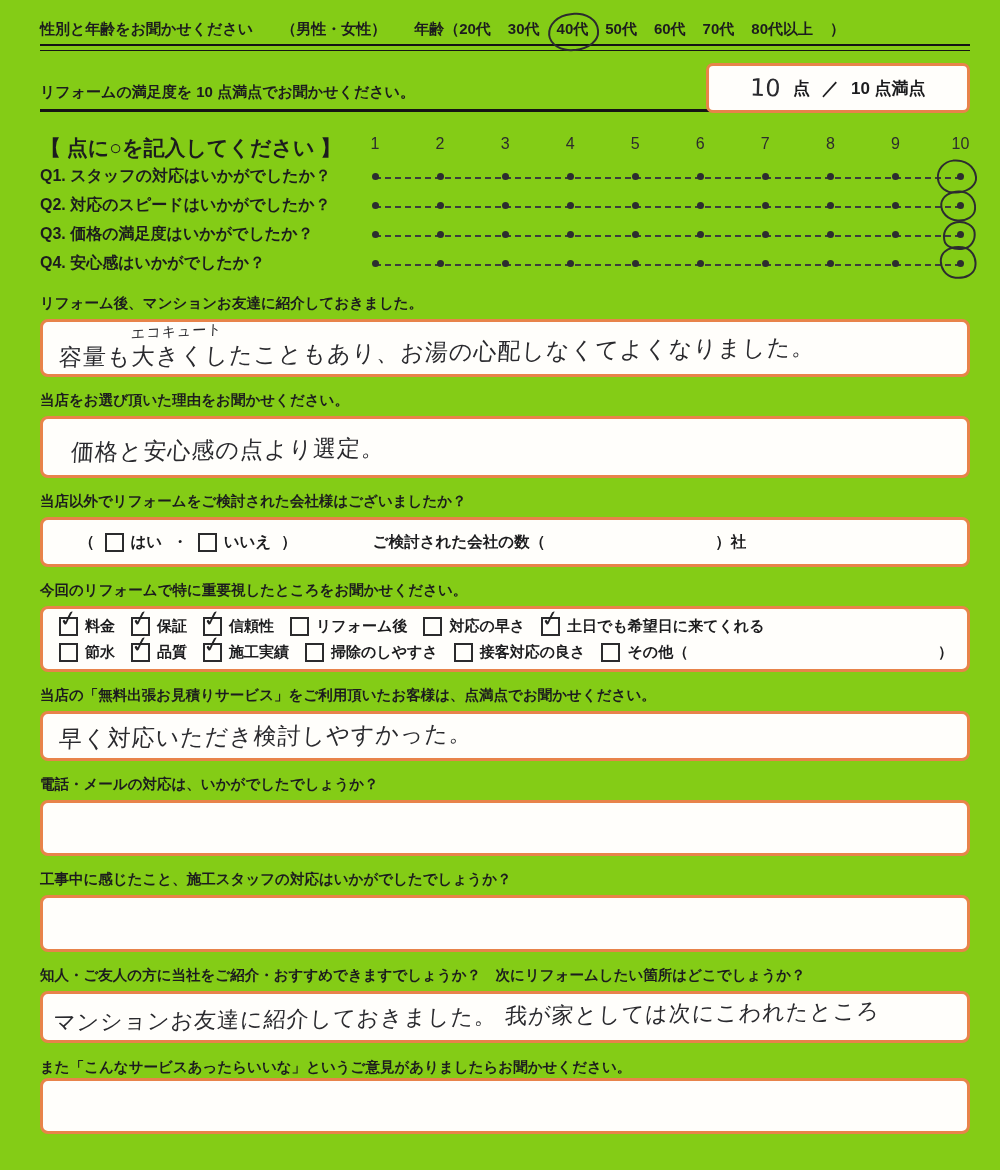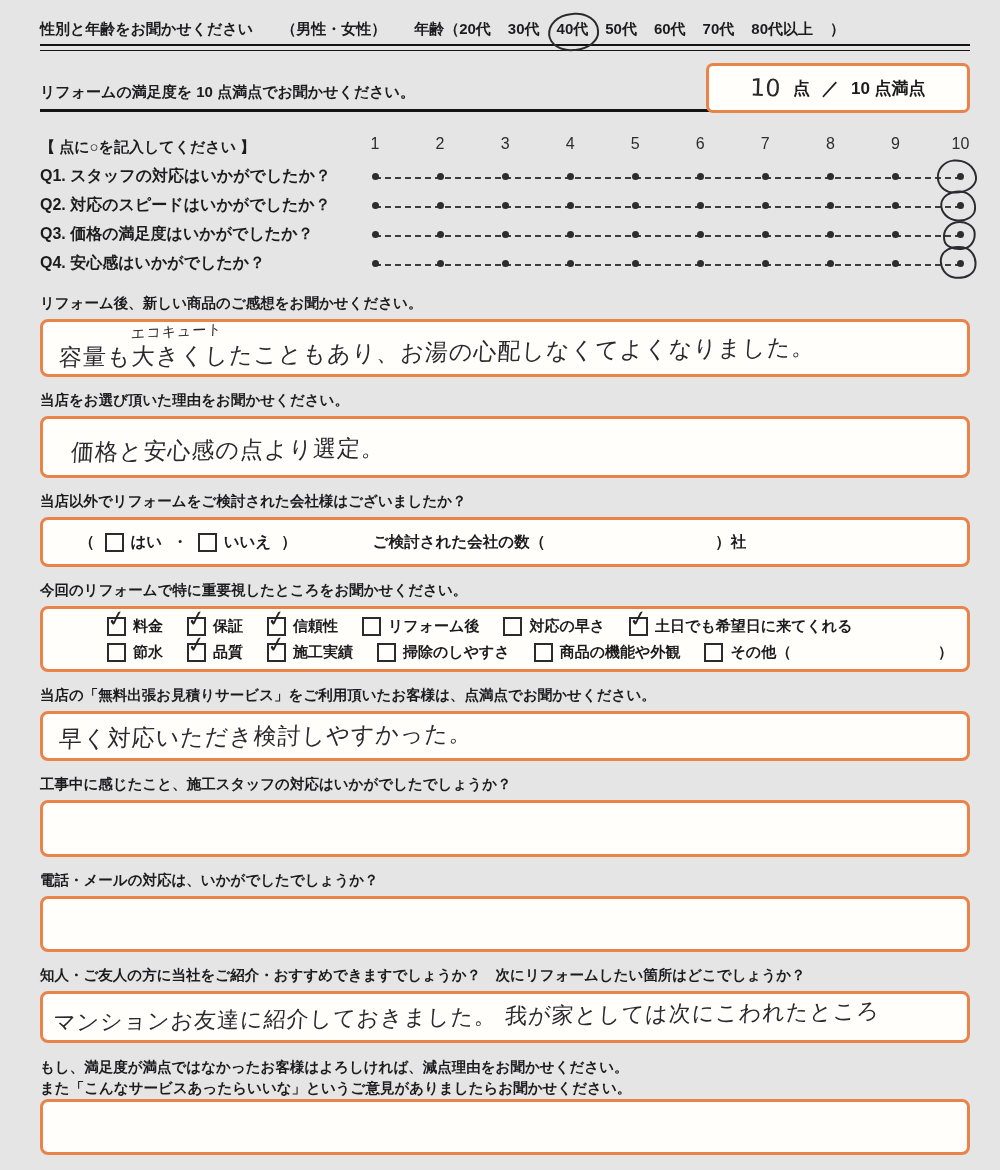--- a/index.html
+++ b/index.html
@@ -1,18 +1,18 @@
 <!DOCTYPE html>
 <html><head>
 <meta charset="utf-8">
 <style>
   html,body{margin:0;padding:0;background:#ffffff;}
   .sheet{
     position:relative;width:1000px;height:1170px;box-sizing:border-box;
-    background:#e5e5e5;color:#1c1c1e;
+    background:#84cc16;color:#1c1c1e;
     font-family:"Liberation Sans","DejaVu Sans",sans-serif;
     padding:16px 30px 8px 40px;overflow:hidden;
   }
   
   .hdr-row{display:flex;align-items:center;font-size:15px;font-weight:700;white-space:nowrap;height:26px;}
   .hdr-row .sp30{display:inline-block;width:28px;}
   .age-opt{margin-right:17px;position:relative;}
   .age-opt:last-of-type{margin-right:0;}
   .age-opt.circled::after{
     content:"";position:absolute;left:-9px;right:-10px;top:-7px;bottom:-12px;
@@ -27,21 +27,21 @@
   .score-box{
     position:absolute;right:0;top:-4px;width:258px;height:44px;
     border:3px solid #E8834A;border-radius:7px;background:#fffefb;
     display:flex;align-items:center;justify-content:center;gap:12px;
     font-size:17px;font-weight:700;
   }
   
   .ratings{margin-bottom:16px;}
   .r-row{display:flex;align-items:center;height:29px;}
   .r-label{width:332px;font-size:16px;font-weight:700;white-space:nowrap;}
-  .r-head{font-size:15px;}
+  .r-head{font-size:21px;}
   .r-scale{position:relative;flex:1;height:100%;margin-right:6px;}
   .scale-num{position:absolute;top:2px;transform:translateX(-50%);font-size:16px;color:#2d2d2d;font-weight:400;}
   .dash-line{position:absolute;left:3px;right:3px;top:50%;border-top:2px dashed #3c3c3c;}
   .dot{position:absolute;top:50%;width:7px;height:7px;margin:-3.5px 0 0 -3.5px;background:#2d2d2f;border-radius:50%;}
   .circle{position:absolute;top:50%;width:32px;height:27px;border:2.3px solid #2c2c30;}
   .circle.v0{border-radius:48% 58% 52% 46%/55% 60% 44% 52%;transform:translate(-58%,-52%) rotate(-6deg);width:36px;height:30px;}
   .circle.v1{border-radius:56% 46% 52% 54%/50% 58% 46% 55%;transform:translate(-55%,-50%) rotate(4deg);}
   .circle.v2{border-radius:50% 55% 45% 58%/56% 48% 56% 44%;transform:translate(-52%,-48%) rotate(-8deg);width:29px;height:25px;}
   .circle.v3{border-radius:58% 46% 55% 47%/48% 56% 46% 58%;transform:translate(-55%,-55%) rotate(7deg);width:33px;height:29px;}
   .circle.v4{border-radius:52% 50% 60% 44%/50% 52% 58% 46%;transform:translate(-54%,-38%) rotate(-4deg);width:36px;height:34px;}
@@ -57,21 +57,21 @@
     font-size:23px;letter-spacing:1px;transform:rotate(-0.8deg) skewX(-4deg);
     padding-left:16px;white-space:nowrap;
   }
   .hand-annot{
     position:absolute;top:1px;left:88px;font-family:"DejaVu Sans",sans-serif;
     color:#2a2a2e;font-size:14px;transform:rotate(-3deg) skewX(-6deg);letter-spacing:1px;
   }
   .hand-score{font-family:"DejaVu Sans",sans-serif;color:#2a2a2e;font-size:24px;transform:rotate(2deg);display:inline-block;font-weight:400;}
   
   .cb-rows{width:100%;padding:7px 14px 7px 16px;box-sizing:border-box;}
-  .cb-row{display:flex;align-items:center;gap:24px;height:26px;font-size:15px;font-weight:700;white-space:nowrap;margin-left:48px;}
+  .cb-row{display:flex;align-items:center;gap:16px;height:26px;font-size:15px;font-weight:700;white-space:nowrap;}
   .cbx{display:inline-flex;align-items:center;gap:7px;position:relative;}
   .cb-box{display:inline-block;width:15px;height:15px;border:2px solid #2b2b2d;position:relative;background:#fffefb;flex:none;}
   .cbx.checked .cb-box::after{
     content:"\2713";position:absolute;left:-2px;top:-13px;font-size:22px;font-weight:700;
     color:#232325;transform:rotate(-10deg);font-family:"DejaVu Sans",sans-serif;
   }
   .cb-spacer{flex:1;}
   
   .comp-line{display:flex;align-items:center;font-size:15.5px;font-weight:700;padding-left:36px;gap:10px;white-space:nowrap;}
   .comp-gap{display:inline-block;width:56px;}
@@ -191,21 +191,21 @@
           <span class="dot" style="left: calc(65.9333% + 3px);"></span>
           <span class="dot" style="left: calc(76.9222% + 3px);"></span>
           <span class="dot" style="left: calc(87.9111% + 3px);"></span>
           <span class="dot" style="left: calc(98.9% + 3px);"></span>
           <span class="circle v3" style="left: calc(98.9% + 3px);"></span>
         </div>
     </div>
   </div>
 
   <div class="section">
-    <div class="sec-label">リフォーム後、新しい商品のご感想をお聞かせください。</div>
+    <div class="sec-label">リフォーム後、マンションお友達に紹介しておきました。</div>
     <div class="obox" style="height:58px;">
       <span class="hand-annot">エコキュート</span>
       <span class="handwriting" style="margin-top:8px;">容量も大きくしたこともあり、お湯の心配しなくてよくなりました。</span>
     </div>
   </div>
 
   <div class="section">
     <div class="sec-label">当店をお選び頂いた理由をお聞かせください。</div>
     <div class="obox" style="height:62px;">
       <span class="handwriting" style="padding-left:28px;margin-top:6px;">価格と安心感の点より選定。</span>
@@ -277,62 +277,61 @@
           <span class="cbx checked">
               <span class="cb-box"></span>
               <span>施工実績</span>
             </span>
           <span class="cbx">
               <span class="cb-box"></span>
               <span>掃除のしやすさ</span>
             </span>
           <span class="cbx">
               <span class="cb-box"></span>
-              <span>商品の機能や外観</span>
+              <span>接客対応の良さ</span>
             </span>
           <span class="cbx">
               <span class="cb-box"></span>
               <span>その他（</span>
             </span>
           <span class="cb-spacer"></span>
           <span>）</span>
         </div>
       </div>
     </div>
   </div>
 
   <div class="section">
     <div class="sec-label">当店の「無料出張お見積りサービス」をご利用頂いたお客様は、点満点でお聞かせください。</div>
     <div class="obox" style="height:50px;">
       <span class="handwriting">早く対応いただき検討しやすかった。</span>
     </div>
   </div>
 
   <div class="section">
+    <div class="sec-label">電話・メールの対応は、いかがでしたでしょうか？</div>
+    <div class="obox" style="height:56px;">
+      <span class="handwriting"></span>
+    </div>
+  </div>
+
+  <div class="section">
     <div class="sec-label">工事中に感じたこと、施工スタッフの対応はいかがでしたでしょうか？</div>
     <div class="obox" style="height:57px;">
       <span class="handwriting"></span>
     </div>
   </div>
 
   <div class="section">
-    <div class="sec-label">電話・メールの対応は、いかがでしたでしょうか？</div>
-    <div class="obox" style="height:56px;">
-      <span class="handwriting"></span>
-    </div>
-  </div>
-
-  <div class="section">
     <div class="sec-label">知人・ご友人の方に当社をご紹介・おすすめできますでしょうか？　次にリフォームしたい箇所はどこでしょうか？</div>
     <div class="obox" style="height:52px;">
       <span class="handwriting" style="padding-left:10px;font-size:22px;">マンションお友達に紹介しておきました。 我が家としては次にこわれたところ</span>
     </div>
   </div>
 
   <div class="section two-line">
-    <div class="sec-line">もし、満足度が満点ではなかったお客様はよろしければ、減点理由をお聞かせください。</div>
     <div class="sec-line" style="margin-bottom:0;">また「こんなサービスあったらいいな」というご意見がありましたらお聞かせください。</div>
     <div class="obox" style="height:56px;">
       <span class="handwriting"></span>
     </div>
   </div>
 
 </div>
 
 </body></html>

